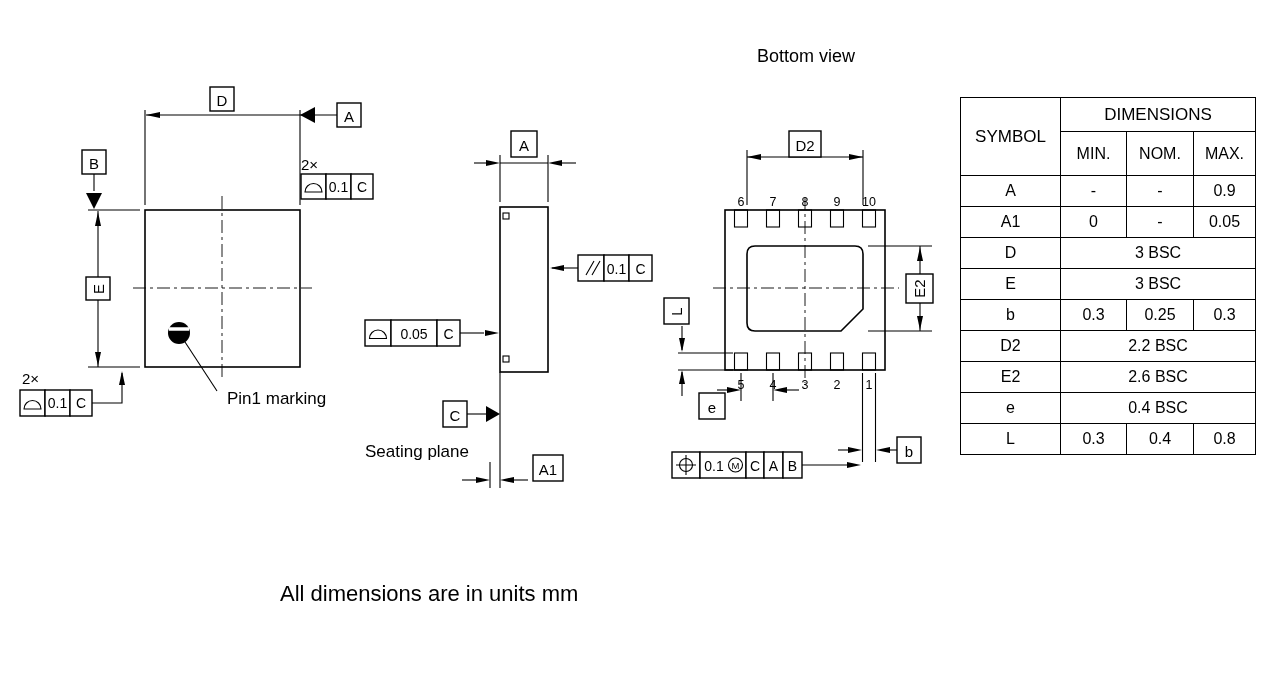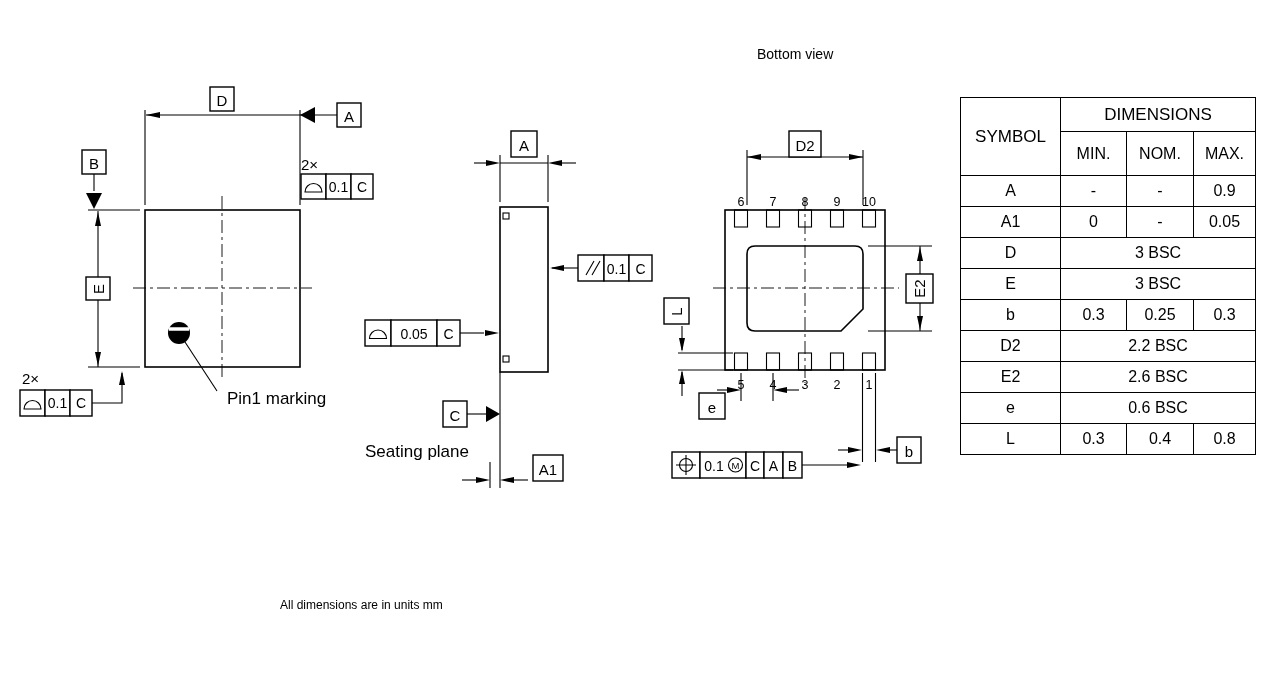--- a/index.html
+++ b/index.html
@@ -11,22 +11,22 @@
   .s {stroke:#000;fill:none;stroke-width:1.1}
   .s2{stroke:#000;fill:none;stroke-width:1.6}
   .cl{stroke:#000;fill:none;stroke-width:0.9;stroke-dasharray:13 4 3 4}
   .bx{fill:#fff;stroke:#000;stroke-width:1.4}
   .ar{fill:#000;stroke:none}
   .lbl{font-size:15px;text-anchor:middle;dominant-baseline:central}
   .fcf{font-size:14px;text-anchor:middle;dominant-baseline:central}
   .pin{font-size:12.5px;text-anchor:middle}
   .ann{font-size:17px}
   .cnt{font-size:15px}
-  #title{left:757px;top:46px;font-size:14px}
-  #notes{left:280px;top:592px;font-size:12px;line-height:27px}
+  #title{left:757px;top:46px;font-size:18px}
+  #notes{left:280px;top:580px;font-size:22px;line-height:27px}
   #notes svg{vertical-align:-4px;margin:0 3px}
   #dim-table{left:960px;top:97px}
   table{border-collapse:collapse;table-layout:fixed}
   td{border:1.5px solid #000;text-align:center;vertical-align:middle;
      font-size:16px;padding:0 8px}
   .c0{width:100px}.c1{width:66px}.c2{width:67px}.c3{width:62px}
   .hr1 td{height:34px;font-size:17px}
   .hr2 td{height:44px}
   .dr td{height:31px}
 </style>
@@ -316,21 +316,21 @@
     <tr class="dr">
       <td>D2</td>
       <td colspan="3">2.2 BSC</td>
     </tr>
     <tr class="dr">
       <td>E2</td>
       <td colspan="3">2.6 BSC</td>
     </tr>
     <tr class="dr">
       <td>e</td>
-      <td colspan="3">0.6 BSC</td>
+      <td colspan="3">0.4 BSC</td>
     </tr>
     <tr class="dr">
       <td>L</td>
       <td>0.3</td>
       <td>0.4</td>
       <td>0.8</td>
     </tr>
   </tbody>
     </table>
 </div>

